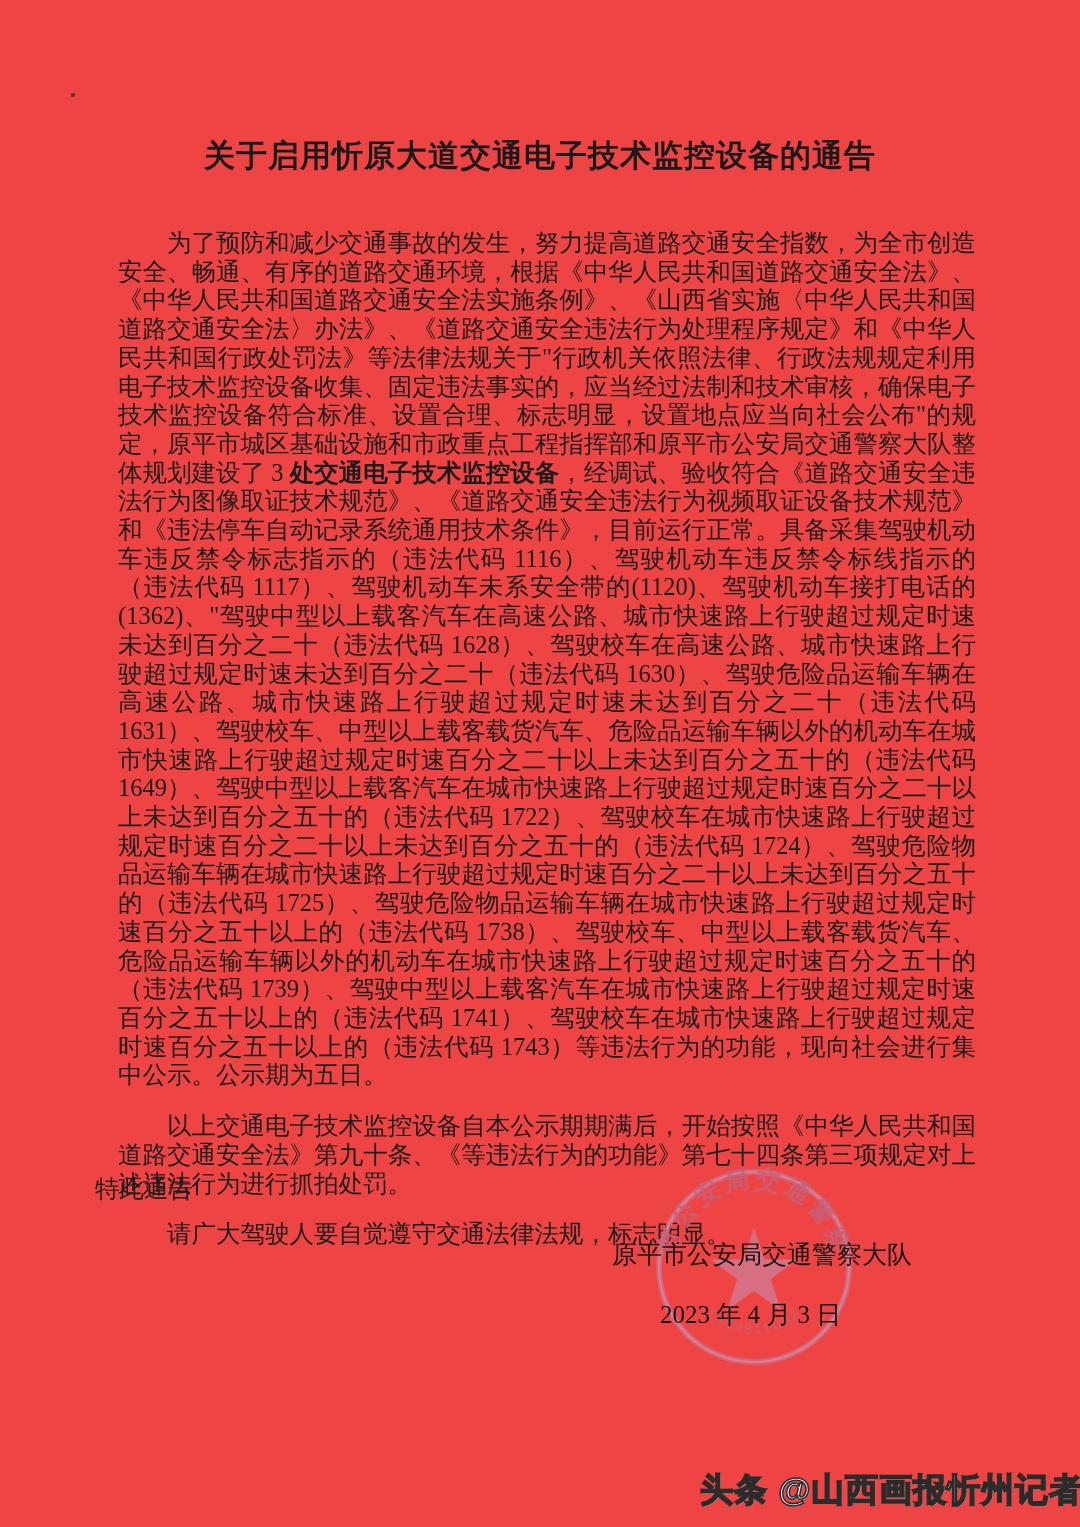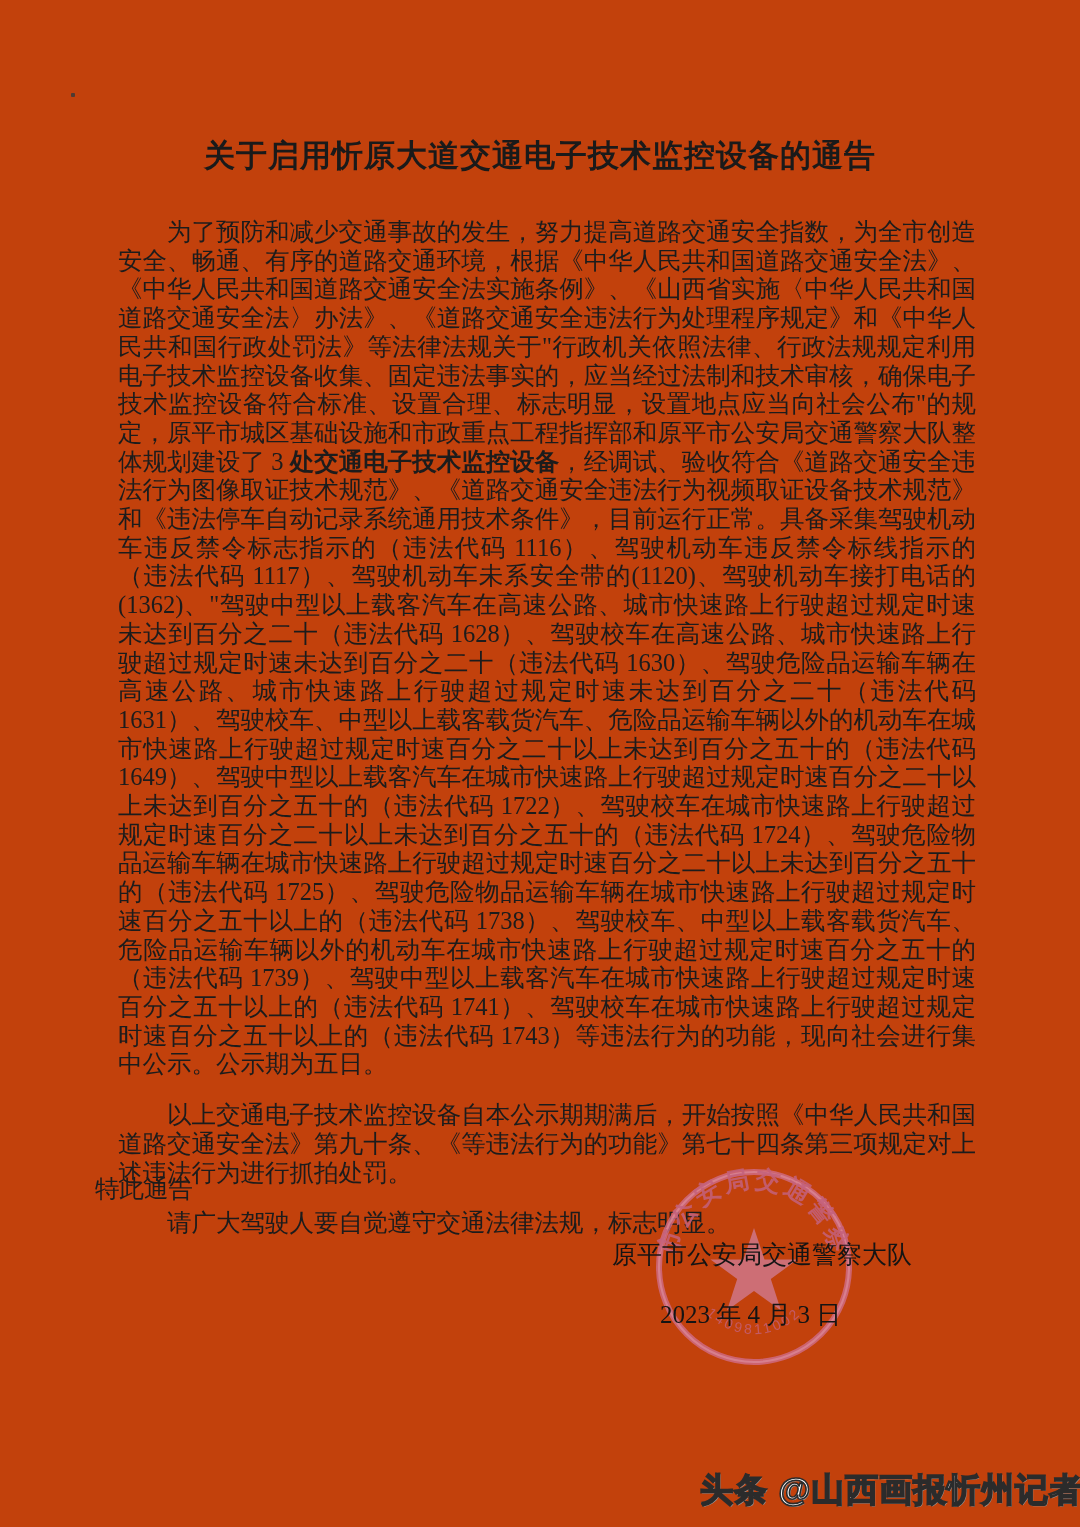--- a/index.html
+++ b/index.html
@@ -7,21 +7,21 @@
     padding: 0;
     background: #ffffff;
   }
   body {
     font-family: "Liberation Serif", "DejaVu Serif", serif;
   }
   #page {
     position: relative;
     width: 1080px;
     height: 1527px;
-    background: #c2410c;
+    background: #ef4444;
     overflow: hidden;
   }
   
   .speck {
     position: absolute;
     left: 71px;
     top: 93px;
     width: 4px;
     height: 4px;
     background: #3a3a3a;
@@ -46,21 +46,21 @@
     top: 218px;
     width: 858px;
   }
   .para {
     font-size: 24.5px;
     line-height: 28.7px;
     color: #1c1c1c;
     text-align: justify;
     text-align-last: left;
     text-justify: inter-ideograph;
-    margin: 0 0 10px 0;
+    margin: 11px 0 10px 0;
     letter-spacing: 0px;
   }
   .para.indent { text-indent: 2em; }
   .para.gap-top { margin-top: 22px; }
   .bold { font-weight: bold; }
   .closing {
     position: absolute;
     left: 95px;
     top: 1172px;
     font-size: 24.5px;

